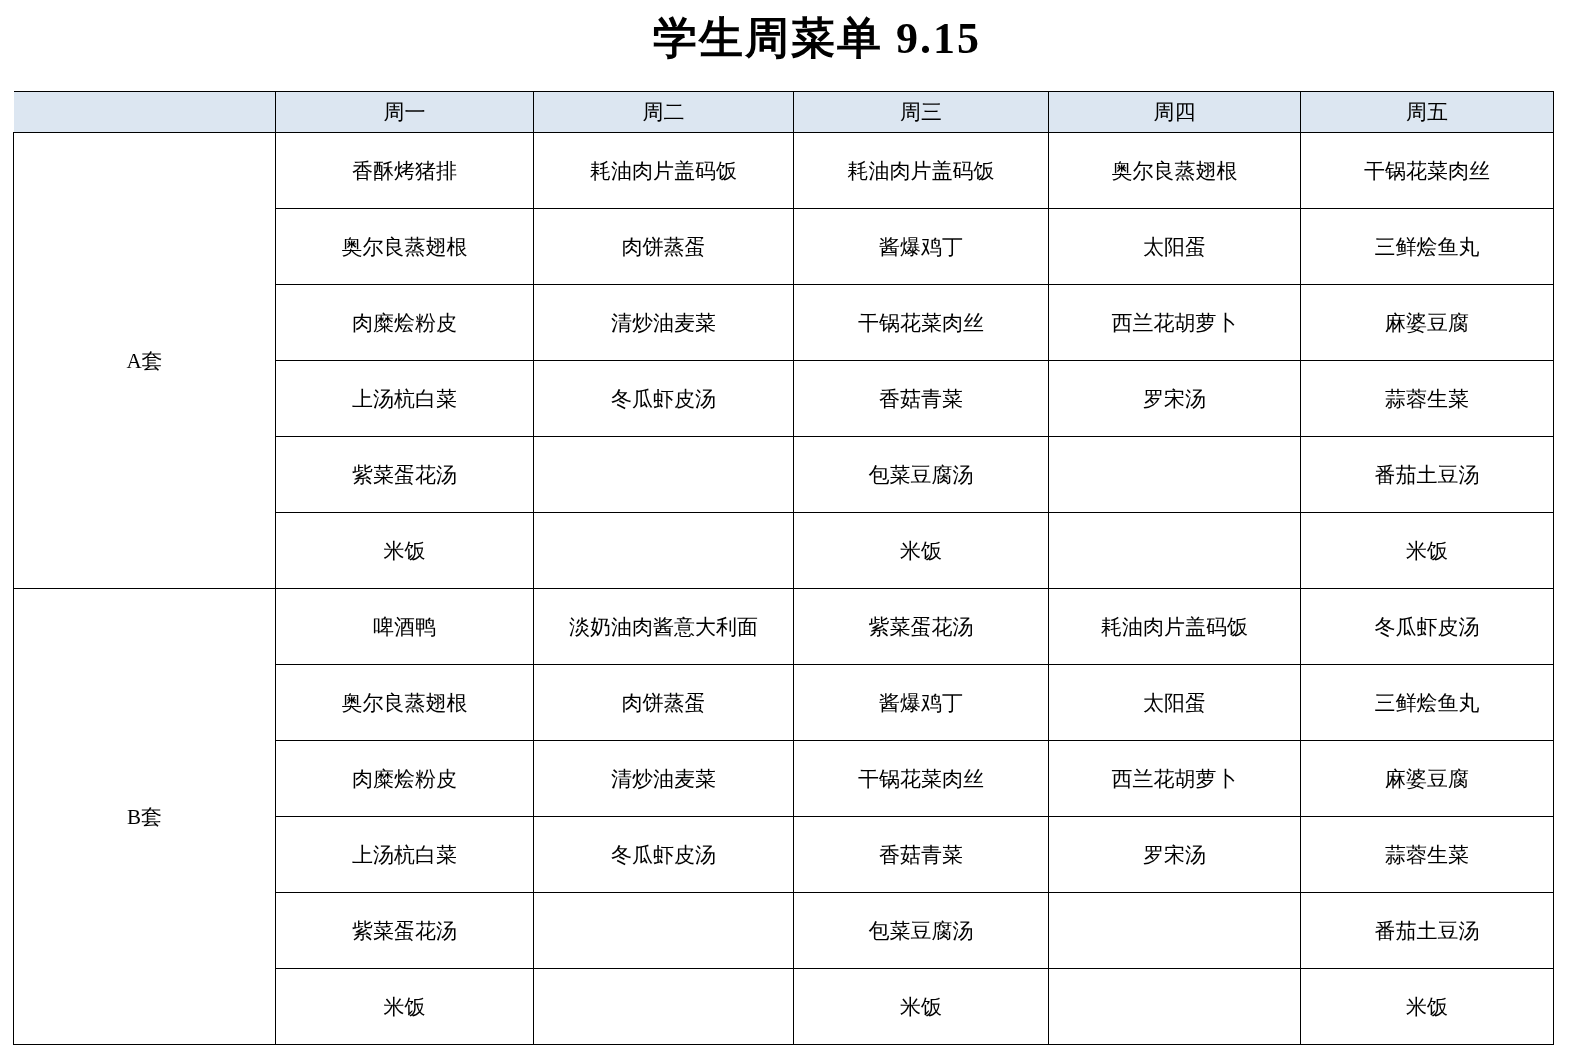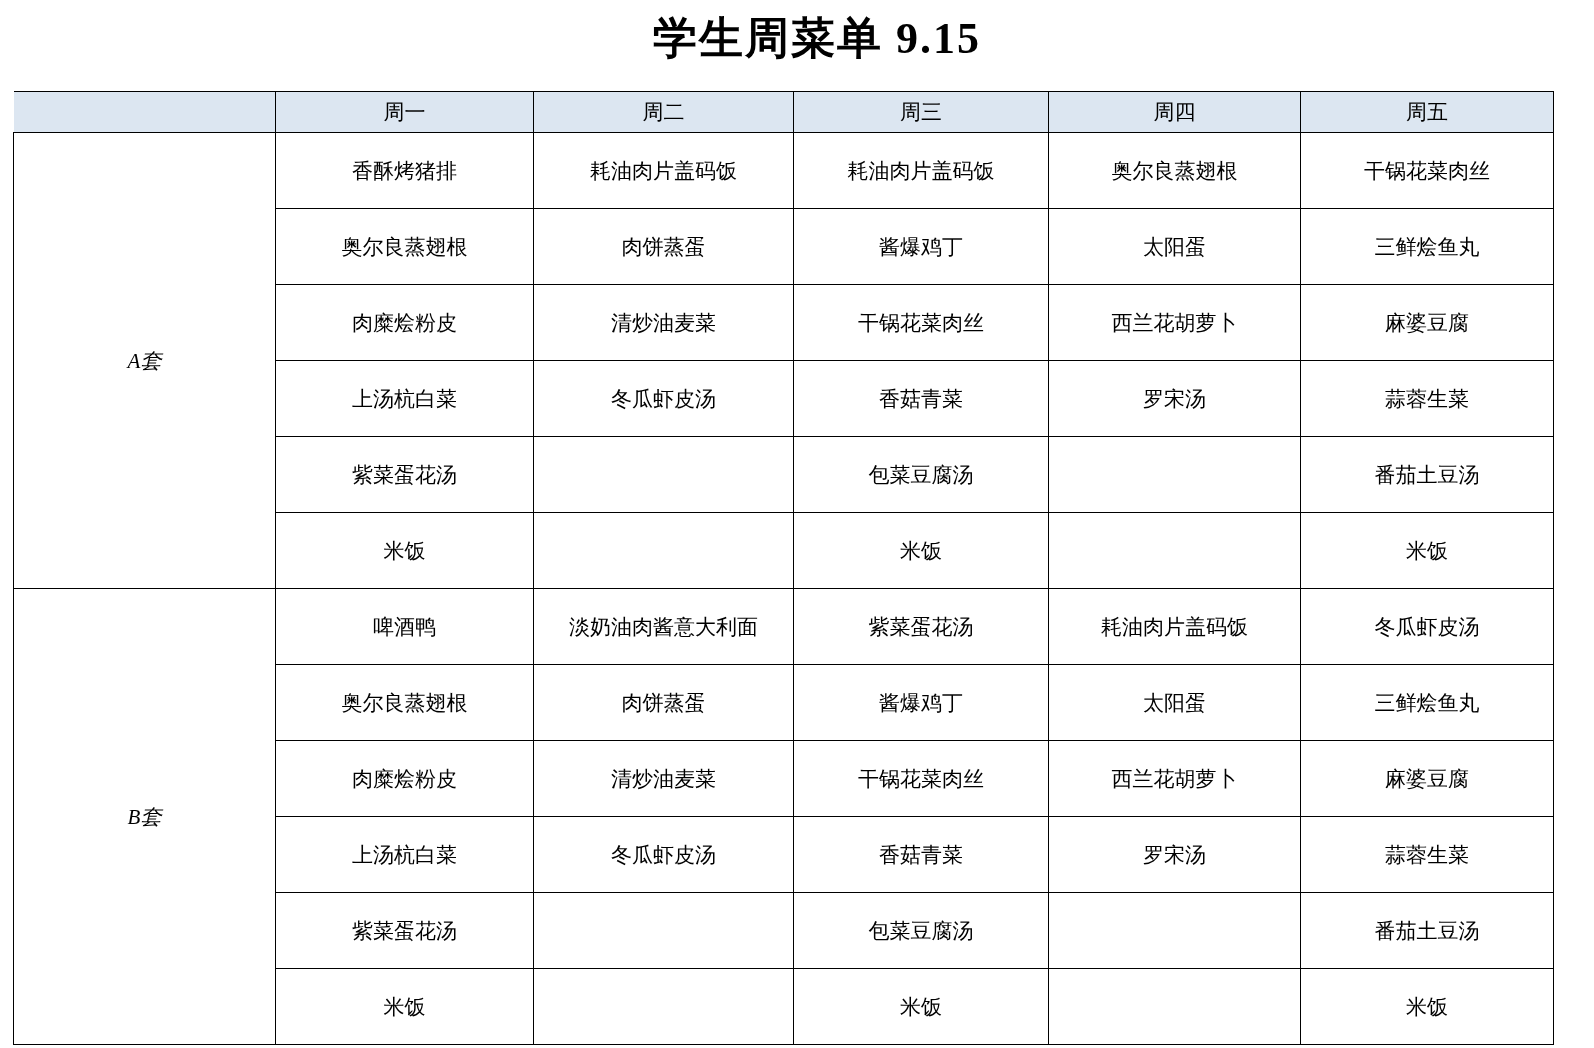--- a/index.html
+++ b/index.html
@@ -51,21 +51,20 @@
     font-size: 23px;
   }
   thead th.corner {
     background: #dce6f1;
     border-left: none;
   }
   td.setlabel {
     font-size: 25px;
     font-weight: bold;
     width: 262px;
-    font-style: italic;
   }
   td.dish {
     height: 75px;
   }
   col.c0 { width: 262px; }
   col.c1 { width: 258px; }
   col.c2 { width: 260px; }
   col.c3 { width: 255px; }
   col.c4 { width: 252px; }
   col.c5 { width: 253px; }

